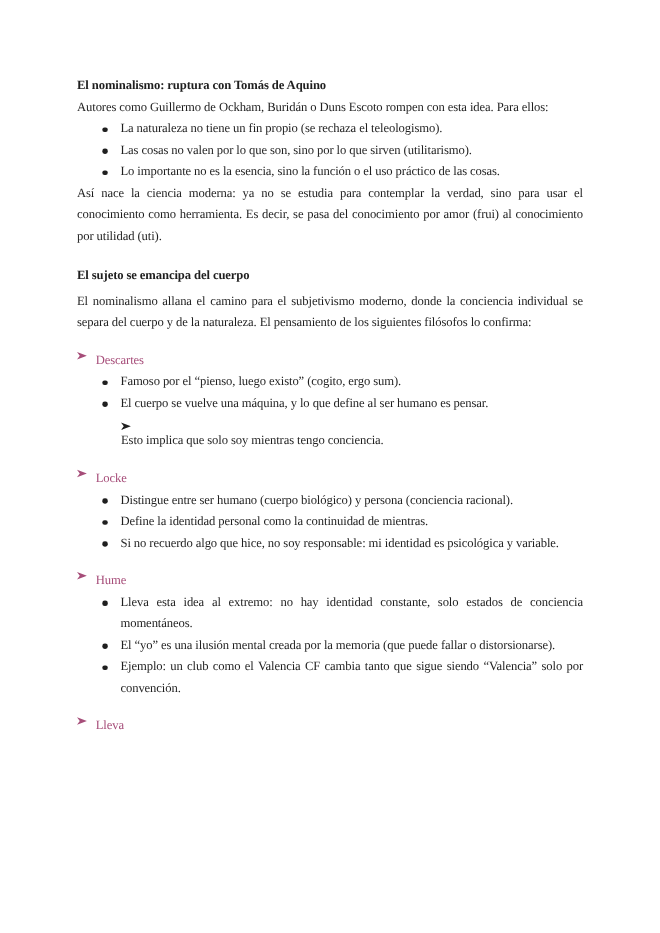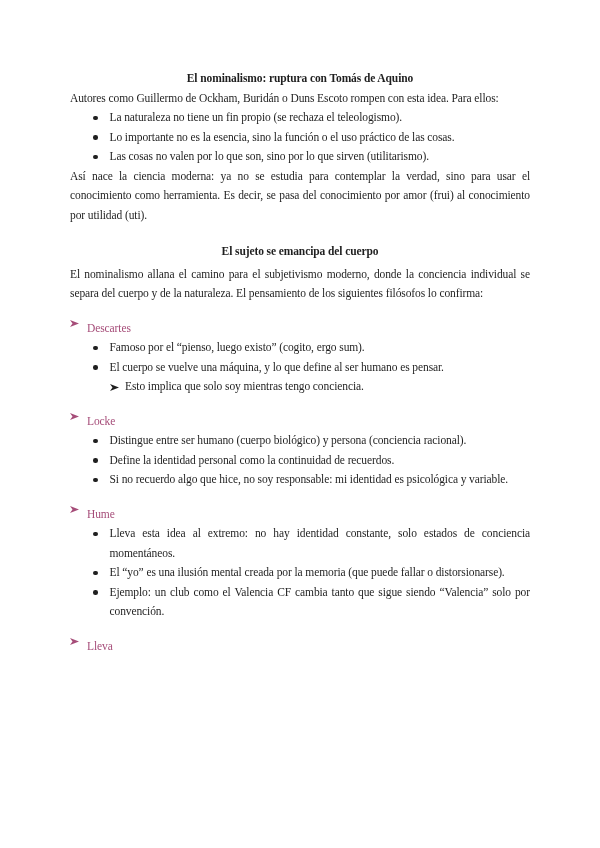--- a/index.html
+++ b/index.html
@@ -11,21 +11,21 @@
     letter-spacing: -0.1px;
     color: var(--ink, #1f1f1f);
   }
   .page {
     width: 600px;
     height: 848px;
     padding: 69px 70px 0 70px;
     overflow: hidden;
     background: var(--paper, #ffffff);
   }
-  .h { font-weight: bold; text-align: center; }
+  .h { font-weight: bold; }
   .para { text-align: justify; }
   .tight { margin-top: 3px; }
   .gap-lg { margin-top: 17px; }
   .b-item {
     display: flex;
     margin-left: 23px;
     text-align: justify;
   }
   .dot {
     flex: none;
@@ -41,42 +41,43 @@
     display: flex;
     color: var(--accent, #a64d79);
     font-family: Liberation Serif, serif;
   }
   .arrow { flex: none; }
   .phil-h .arrow { margin-right: 8px; }
   .sub-item {
     display: flex;
     margin-left: 40px;
     text-align: justify;
+    flex-direction: column;
   }
   .sub-item .arrow { margin: 5.5px 6px 0 0; }
   .sub-text { flex: 1; }
 </style>
 </head>
 <body>
 
 <div class="page">
   <p class="h">El nominalismo: ruptura con Tomás de Aquino</p>
   <p class="para">Autores como Guillermo de Ockham, Buridán o Duns Escoto rompen con esta idea. Para ellos:</p>
   <div id="s1-bullets">
       <div class="b-item">
         <span class="dot"></span>
         <span class="b-text">La naturaleza no tiene un fin propio (se rechaza el teleologismo).</span>
       </div>
       <div class="b-item">
         <span class="dot"></span>
-        <span class="b-text">Lo importante no es la esencia, sino la función o el uso práctico de las cosas.</span>
+        <span class="b-text">Las cosas no valen por lo que son, sino por lo que sirven (utilitarismo).</span>
       </div>
       <div class="b-item">
         <span class="dot"></span>
-        <span class="b-text">Las cosas no valen por lo que son, sino por lo que sirven (utilitarismo).</span>
+        <span class="b-text">Lo importante no es la esencia, sino la función o el uso práctico de las cosas.</span>
       </div>
     </div>
   <p class="para">Así nace la ciencia moderna: ya no se estudia para contemplar la verdad, sino para usar el conocimiento como herramienta. Es decir, se pasa del conocimiento por amor (frui) al conocimiento por utilidad (uti).</p>
 
   <p class="h gap-lg">El sujeto se emancipa del cuerpo</p>
   <p class="para tight">El nominalismo allana el camino para el subjetivismo moderno, donde la conciencia individual se separa del cuerpo y de la naturaleza. El pensamiento de los siguientes filósofos lo confirma:</p>
 
   <div id="philosophers">
       <section class="phil">
         <div class="phil-h">
@@ -106,21 +107,21 @@
             <polygon points="0,1.2 10,5 0,8.8 2.8,5" fill="currentColor"></polygon>
           </svg>
           <span class="phil-name">Locke</span>
         </div>
         <div class="b-item">
           <span class="dot"></span>
           <span class="b-text">Distingue entre ser humano (cuerpo biológico) y persona (conciencia racional).</span>
         </div>
         <div class="b-item">
           <span class="dot"></span>
-          <span class="b-text">Define la identidad personal como la continuidad de recuerdos.</span>
+          <span class="b-text">Define la identidad personal como la continuidad de mientras.</span>
         </div>
         <div class="b-item">
           <span class="dot"></span>
           <span class="b-text">Si no recuerdo algo que hice, no soy responsable: mi identidad es psicológica y variable.</span>
         </div>
       </section>
       <section class="phil">
         <div class="phil-h">
           <svg class="arrow" width="9" height="9" viewBox="0 0 10 10">
             <polygon points="0,1.2 10,5 0,8.8 2.8,5" fill="currentColor"></polygon>

